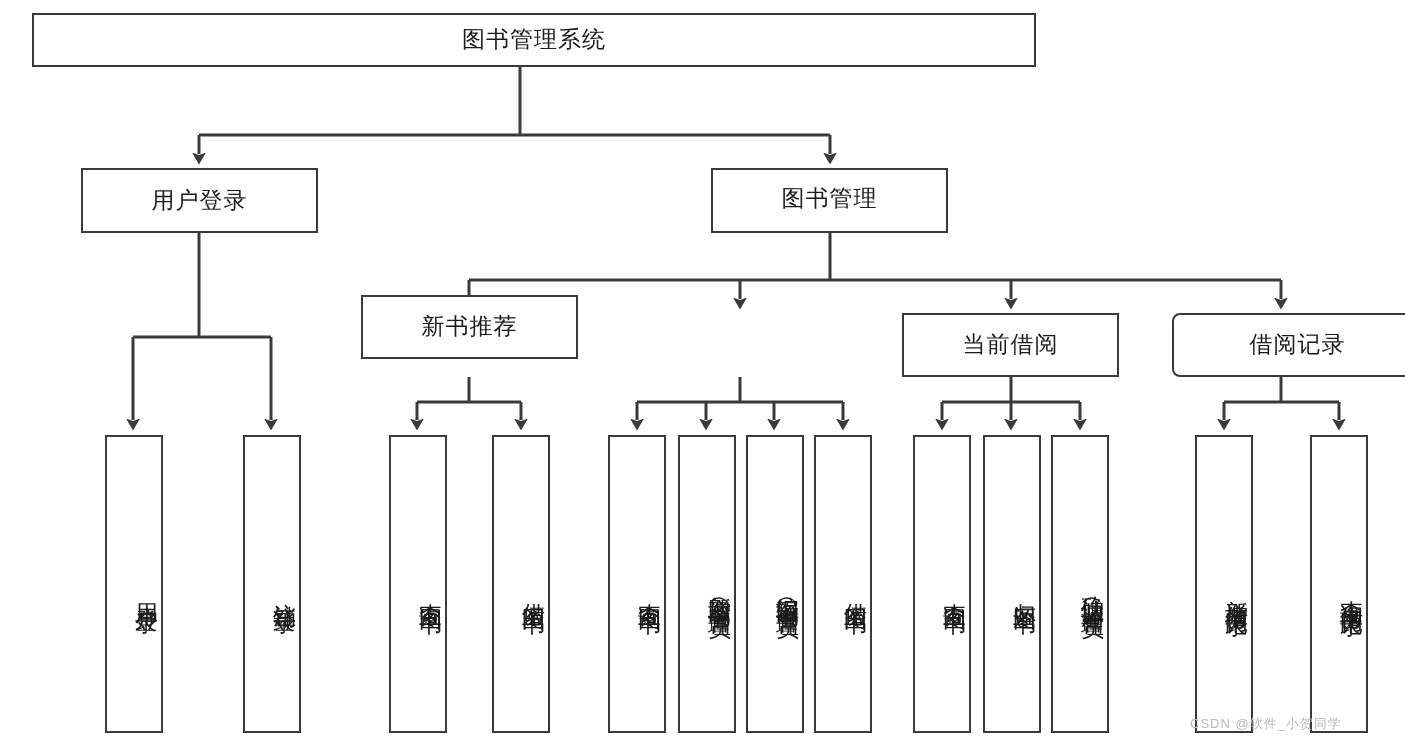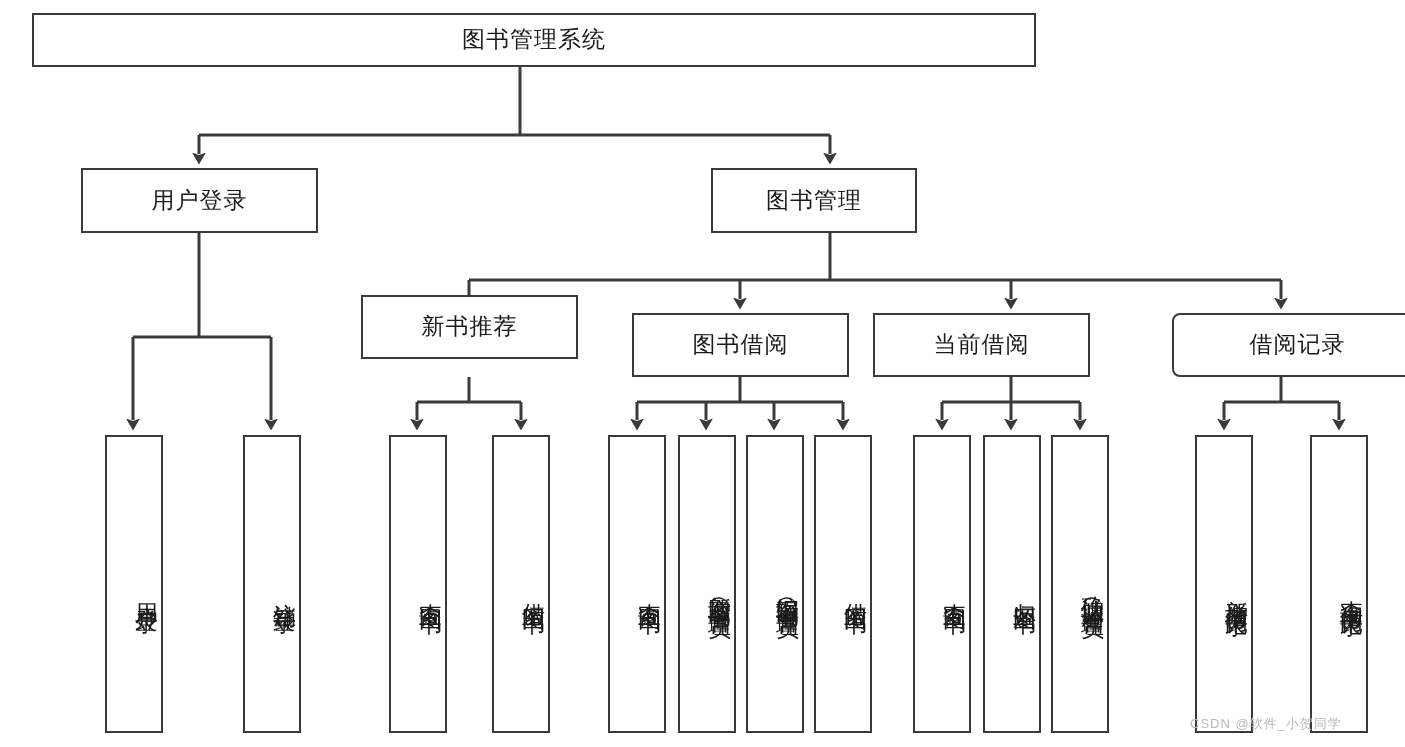--- a/index.html
+++ b/index.html
@@ -119,31 +119,28 @@
     </g>
   </svg>
 
   <div class="node horiz" style="left:18px; top:13px; width:1004px; height:54px;margin-left:14px;">
     <span>图书管理系统</span>
   </div>
 
   <div class="node horiz" style="left:81px; top:168px; width:237px; height:65px;">
     <span>用户登录</span>
   </div>
-  <div class="node horiz" style="left:711px; top:168px; width:206px; height:65px;">
+  <div class="node horiz" style="left:711px; top:168px; width:237px; height:65px;font-family:Liberation Mono, monospace;">
     <span>图书管理</span>
   </div>
 
   <div class="node horiz" style="left:361px; top:295px; width:217px; height:64px;">
     <span>新书推荐</span>
   </div>
-  <div class="node horiz" style="left:632px; top:313px; width:217px; height:64px;">
-    <span>图书借阅</span>
-  </div>
-  <div class="node horiz" style="left:873px; top:313px; width:217px; height:64px;">
+  <div class="node horiz" style="left:902px; top:313px; width:217px; height:64px;">
     <span>当前借阅</span>
   </div>
   <div class="node horiz" style="left:1172px; top:313px; width:251px; height:64px;border-radius:8px;">
     <span>借阅记录</span>
   </div>
 
   <div class="node vert" style="left:105px; top:435px; width:58px; height:298px;">
     <span>用户登录</span>
   </div>
   <div class="node vert" style="left:243px; top:435px; width:58px; height:298px;">

